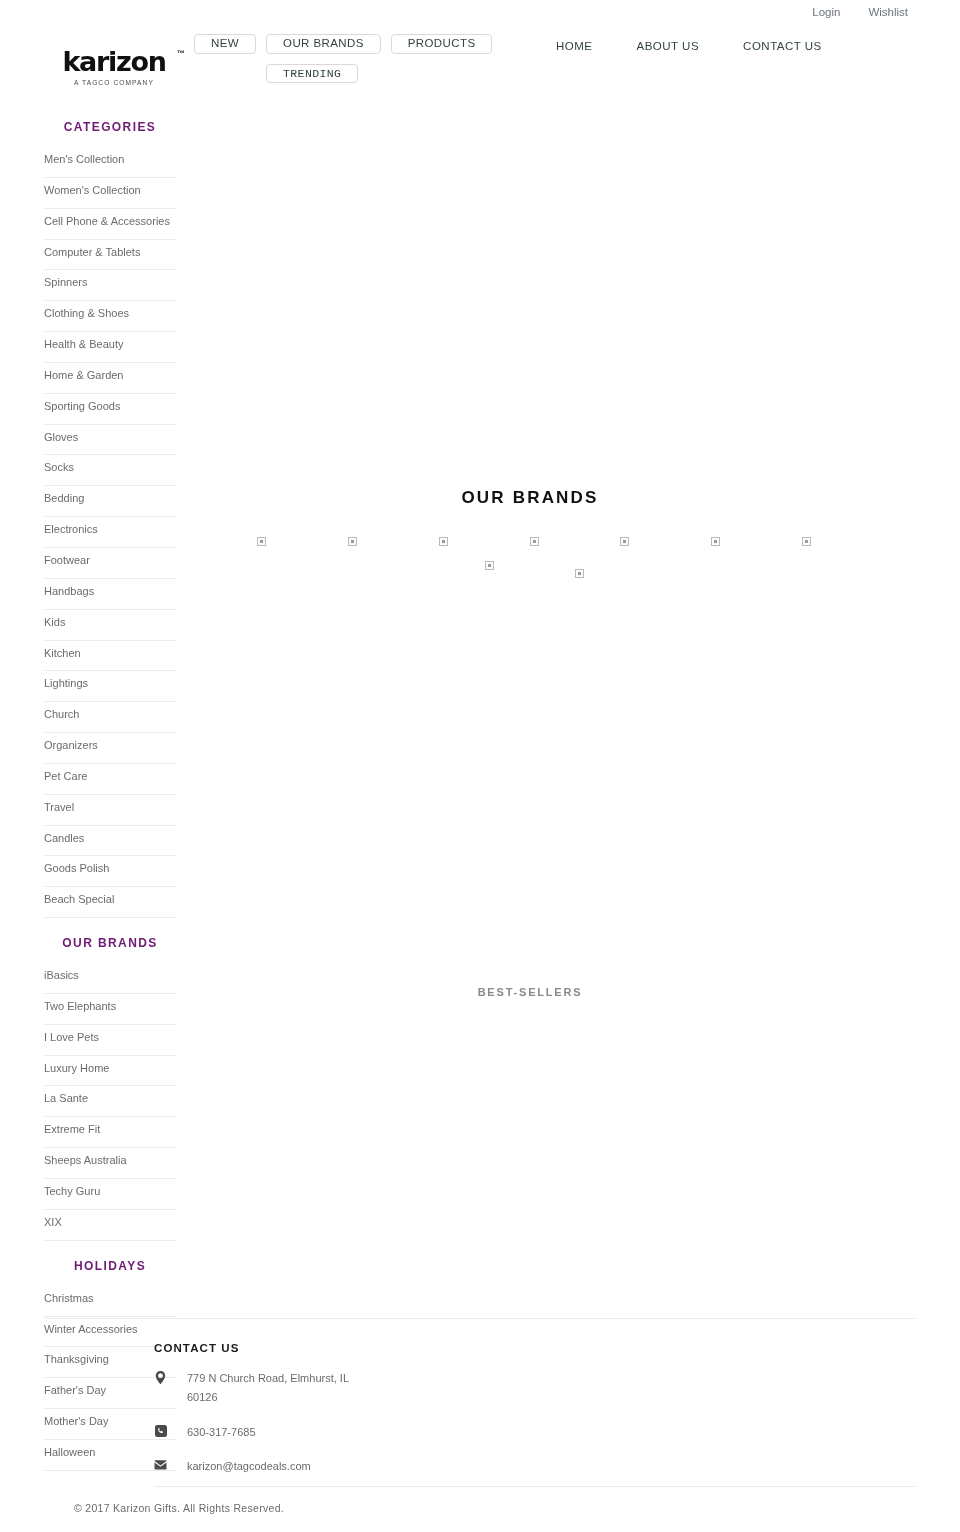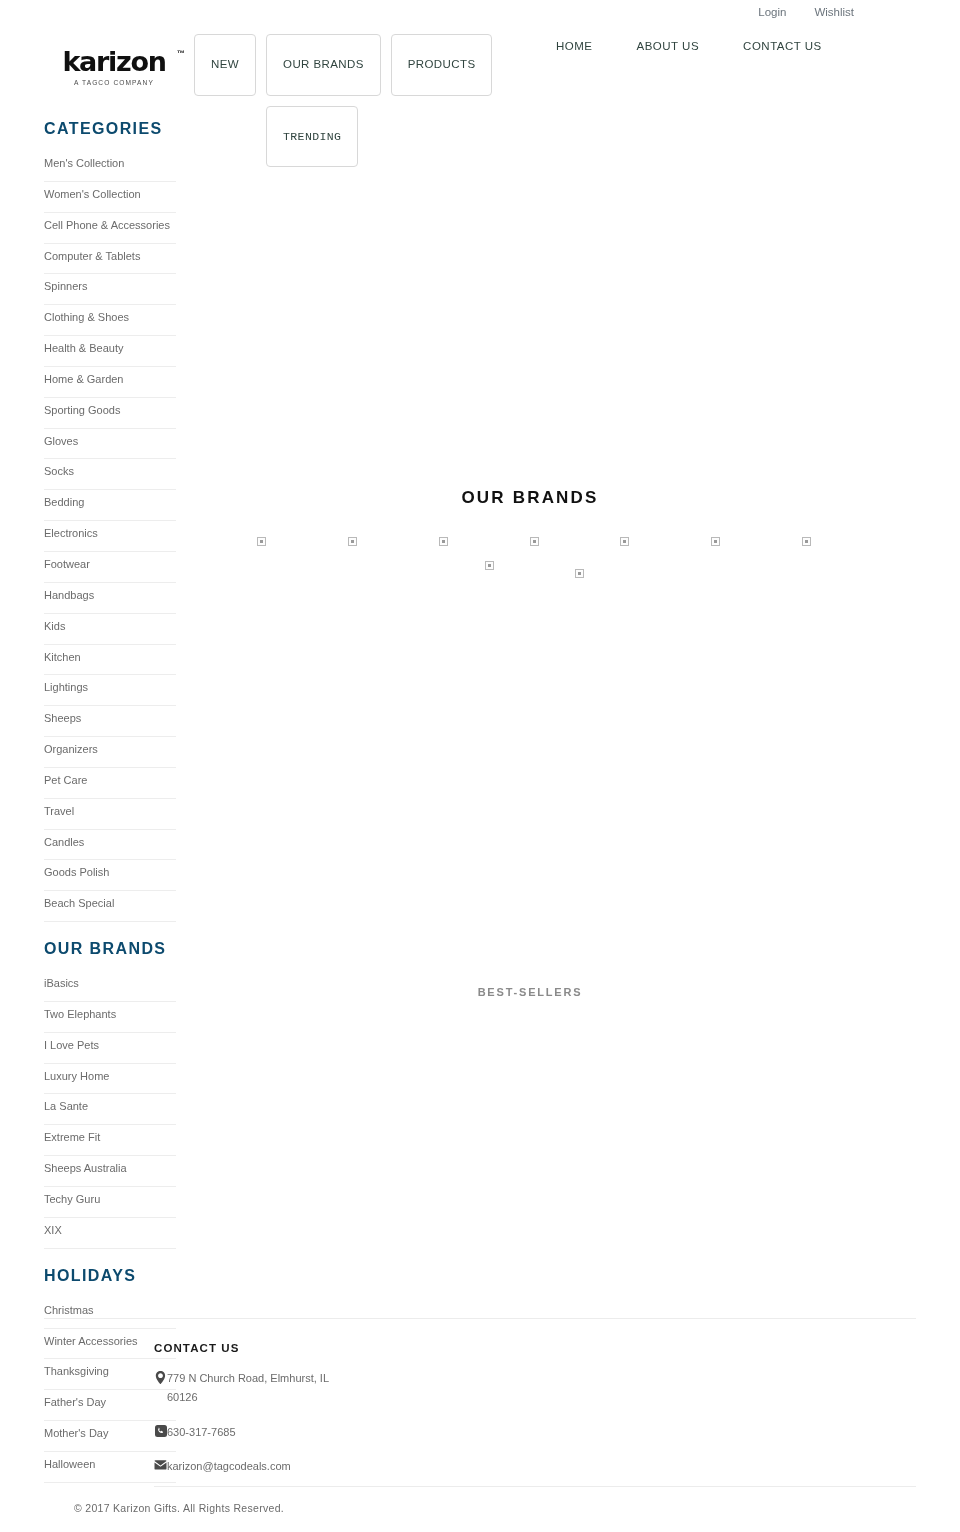--- a/index.html
+++ b/index.html
@@ -10,21 +10,21 @@
     font-family: "Liberation Sans", sans-serif;
     color: #555;
     overflow: hidden;
   }
   .page { position: relative; width: 960px; height: 1532px; }
 
   
   .utility-bar {
     position: absolute; top: 0; left: 0; width: 960px; height: 26px;
     display: flex; justify-content: flex-end; align-items: center;
-    padding-right: 106px; gap: 28px;
+    padding-right: 52px; gap: 28px;
   }
   .utility-link {
     font-size: 11.5px; color: #6c757d; text-decoration: none; line-height: 1;
   }
 
   
   .header { position: absolute; top: 26px; left: 0; width: 960px; height: 80px; }
   .logo-wrap {
     position: absolute; left: 54px; top: 22px; width: 120px; text-align: center;
   }
@@ -41,40 +41,40 @@
     font-size: 6.6px; letter-spacing: 1.1px; color: #4a4a4a;
     margin-top: 4px; font-weight: 400;
   }
 
   .nav-buttons {
     position: absolute; left: 194px; top: 8px;
     width: 420px; display: flex; flex-wrap: wrap; gap: 10px; align-items: flex-start;
   }
   .nav-btn {
     border: 1px solid #d8d8d8; border-radius: 4px; background: #fff;
-    padding: 24px 16px; font-size: 11.5px; letter-spacing: .4px;
+    padding: 3px 16px; font-size: 11.5px; letter-spacing: .4px;
     color: #30443f; cursor: pointer; line-height: 1;
     font-family: "Liberation Sans", sans-serif; white-space: nowrap;
   }
   .nav-btn.trending { margin-left: 72px; font-family: Liberation Mono, monospace; }
 
   .nav-links {
     position: absolute; left: 556px; top: 14px;
     display: flex; gap: 44px; align-items: center;
   }
   .nav-link {
     font-size: 11.5px; letter-spacing: .5px; color: #30443f;
     text-decoration: none; white-space: nowrap;
   }
 
   
   .sidebar { position: absolute; left: 44px; top: 120px; width: 132px; }
   .side-heading {
-    font-size: 16px; font-weight: 700; letter-spacing: 1.4px;
-    color: #0c4a6e; margin-bottom: 13px; font-family: "Liberation Sans", sans-serif;
+    font-size: 12px; font-weight: 700; letter-spacing: 1.4px;
+    color: #701a75; margin-bottom: 13px; font-family: "Liberation Sans", sans-serif; text-align: center;
   }
   .side-heading.brands { margin-top: 18px; }
   .side-heading.holidays { margin-top: 18px; }
   .side-list { list-style: none; }
   .side-item {
     font-size: 11px; color: #6b6b6b; line-height: 1.35;
     padding: 5px 0 10px 0; border-bottom: 1px solid #ededed;
     cursor: pointer; text-decoration: none; display: block;
   }
 
@@ -111,21 +111,21 @@
   .fcol-contact { width: 330px; }
   .footer-heading {
     font-size: 11.5px; font-weight: 700; letter-spacing: 1.1px;
     color: #1a1a1a; margin-bottom: 15px;
   }
   .footer-link {
     display: block; font-size: 11px; color: #6b6b6b;
     text-decoration: none; margin-bottom: 8px; line-height: 1.6;
   }
   .contact-row {
-    display: flex; align-items: flex-start; gap: 0; margin-bottom: 15px;
+    display: flex; align-items: flex-start; gap: 20px; margin-bottom: 15px;
   }
   .contact-icon {
     width: 13px; min-width: 13px; height: 14px; color: #4a4a4a;
     display: flex; align-items: center; justify-content: center; margin-top: 1px;
   }
   .contact-icon svg { display: block; }
   .contact-text {
     font-size: 11px; color: #6b6b6b; line-height: 1.75; max-width: 182px;
   }
   .footer-bottom-divider {
@@ -220,21 +220,21 @@
         <li>
           <a class="side-item" href="#">Kids</a>
         </li>
         <li>
           <a class="side-item" href="#">Kitchen</a>
         </li>
         <li>
           <a class="side-item" href="#">Lightings</a>
         </li>
         <li>
-          <a class="side-item" href="#">Sheeps</a>
+          <a class="side-item" href="#">Church</a>
         </li>
         <li>
           <a class="side-item" href="#">Organizers</a>
         </li>
         <li>
           <a class="side-item" href="#">Pet Care</a>
         </li>
         <li>
           <a class="side-item" href="#">Travel</a>
         </li>

